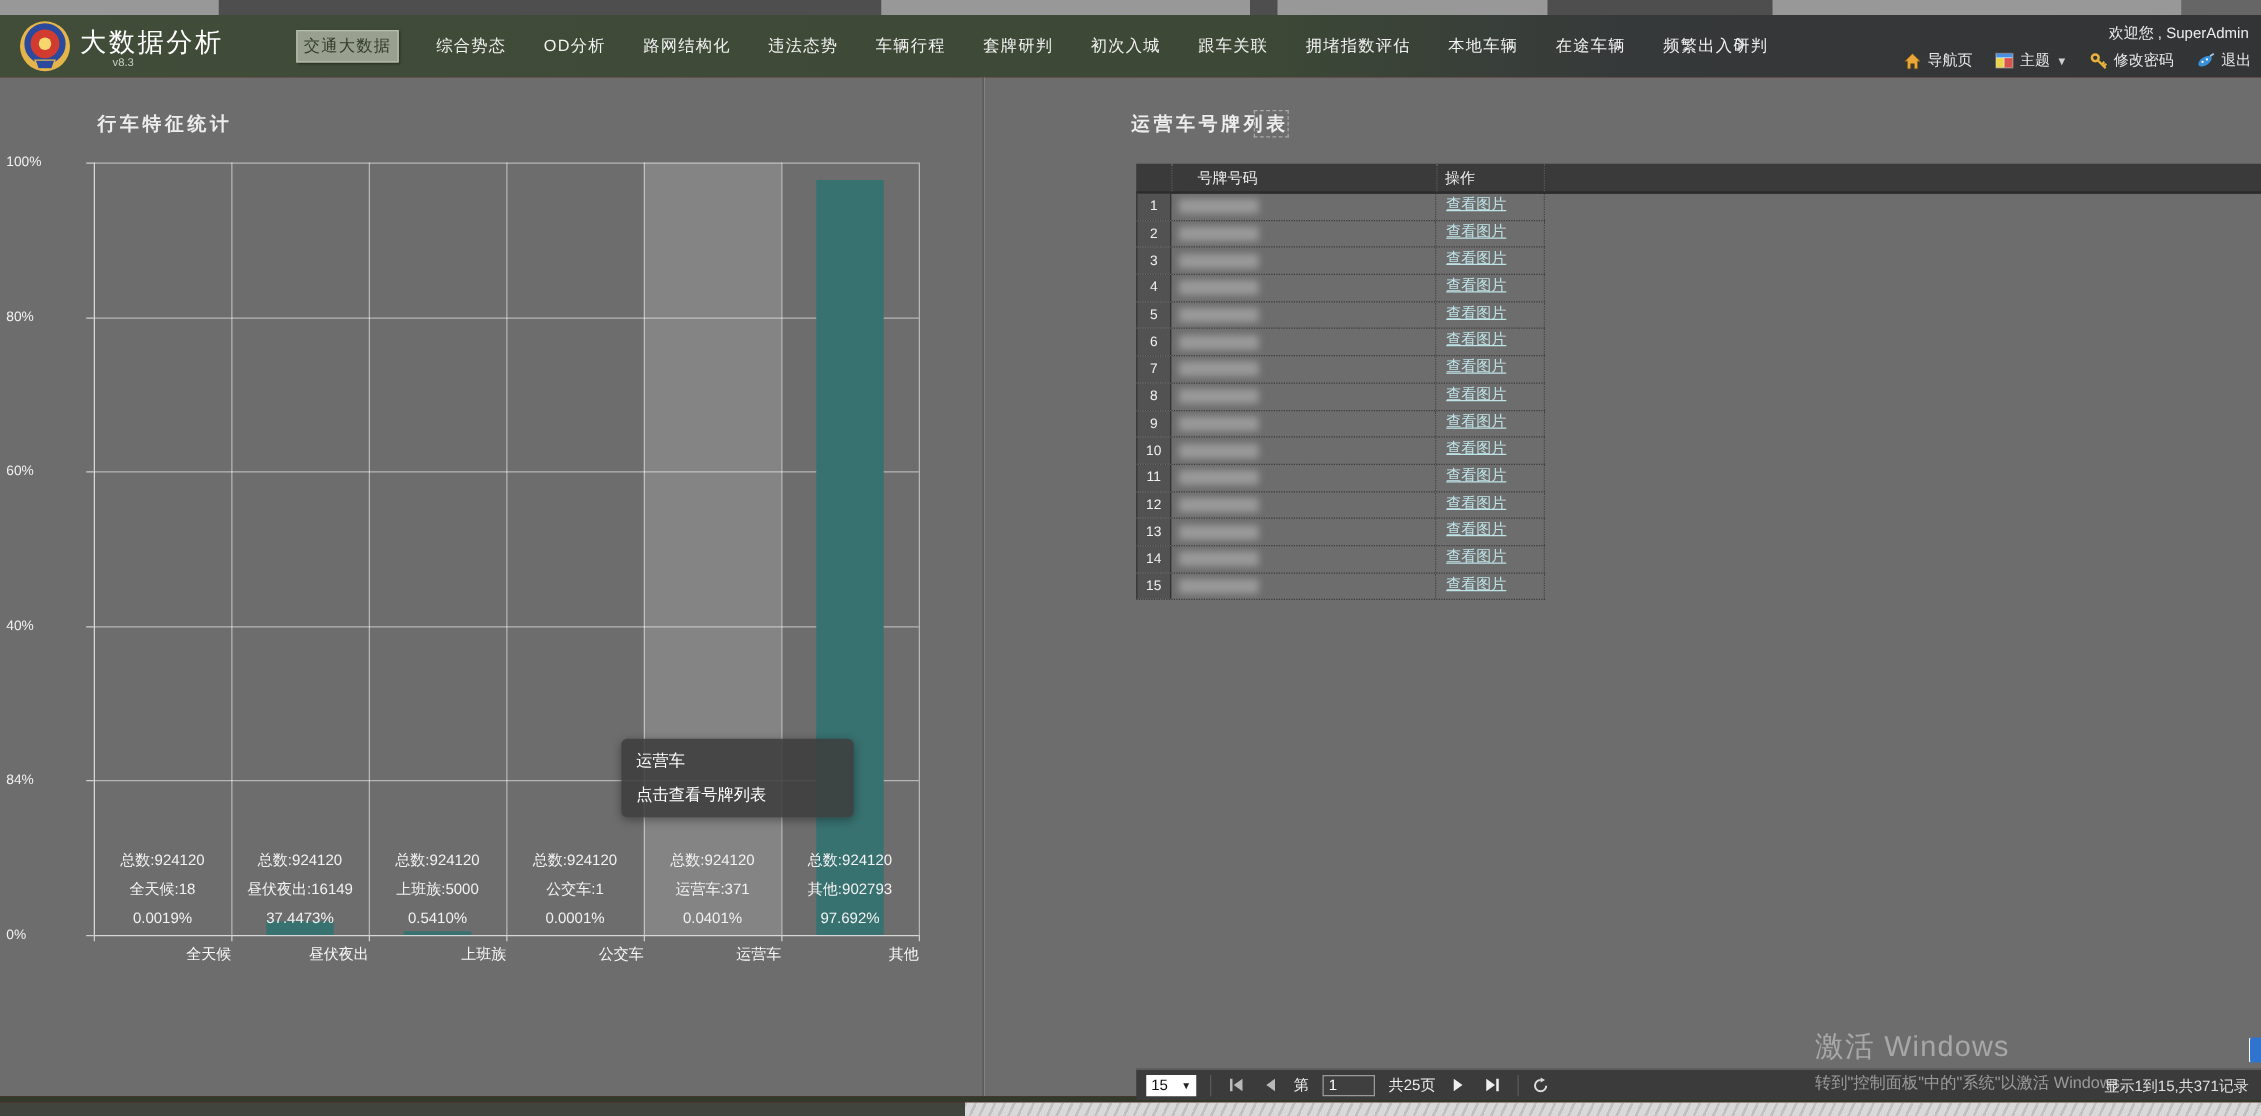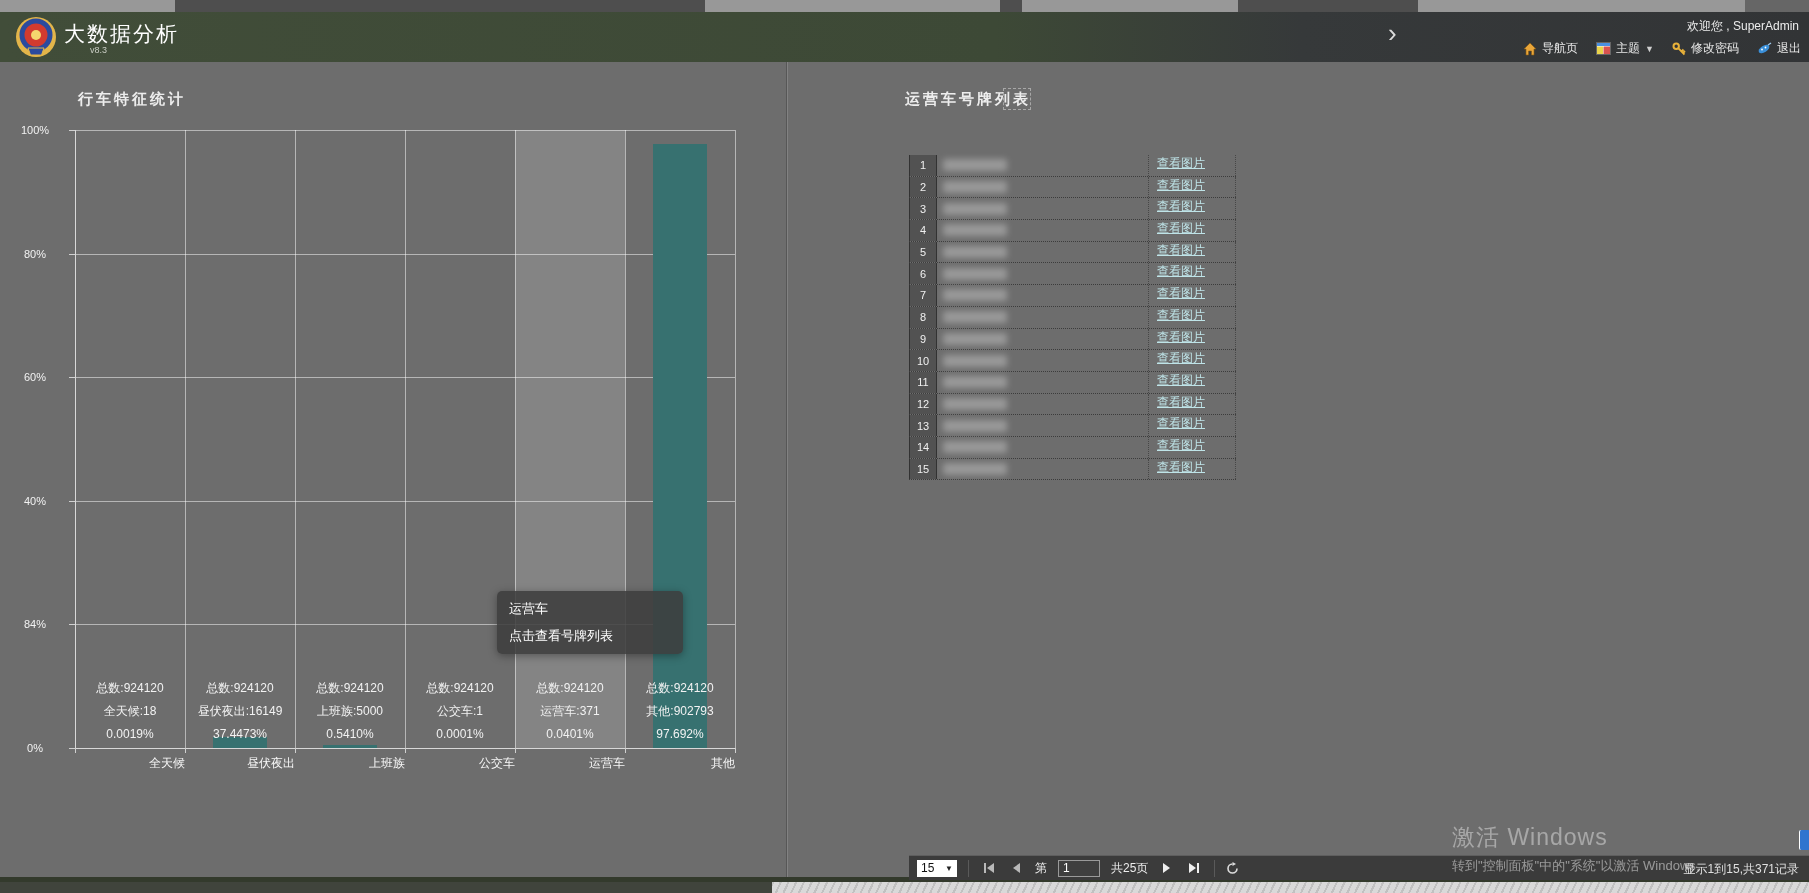--- a/index.html
+++ b/index.html
@@ -34,21 +34,21 @@
 
   
   .chart-title{position:absolute;left:78px;top:90px;font-size:15px;font-weight:bold;
     color:#ededed;letter-spacing:3px;}
   .plot{position:absolute;left:75px;top:130px;width:660px;height:618px;}
   .hgrid{position:absolute;left:0;width:660px;height:1px;background:rgba(255,255,255,.5);}
   .hgrid.axis{background:#d8d8d8;}
   .vgrid{position:absolute;top:0;height:618px;width:1px;background:rgba(255,255,255,.5);}
   .vgrid.axis{background:#d8d8d8;}
   .ytick{position:absolute;left:-6px;width:6px;height:1px;background:#d0d0d0;}
-  .ylab{position:absolute;left:-70px;width:60px;text-align:center;transform:translateY(-50%);
+  .ylab{position:absolute;left:-70px;width:60px;text-align:left;transform:translateY(-50%);
     font-size:11px;color:#f2f2f2;}
   .xtick{position:absolute;top:618px;height:5px;width:1px;background:#cfcfcf;}
   .col-highlight{position:absolute;top:0;height:618px;background:rgba(255,255,255,.16);z-index:1;}
   .bar{position:absolute;bottom:0;width:54px;background:#377170;z-index:2;}
   .col-labels{position:absolute;top:547px;text-align:center;z-index:3;}
   .col-labels div{font-size:12px;color:#f2f2f2;line-height:23px;white-space:nowrap;}
   .cat-label{position:absolute;top:625px;text-align:right;font-size:12px;color:#f7f7f7;z-index:3;}
 
   .tooltip{position:absolute;left:497px;top:591px;width:162px;z-index:10;
     background:rgba(62,62,62,.88);border-radius:5px;box-shadow:0 2px 8px rgba(0,0,0,.35);
@@ -126,20 +126,35 @@
       <svg width="42" height="42" viewBox="0 0 42 42">
         <circle cx="21" cy="21" r="20" fill="#e3b54a"></circle>
         <circle cx="21" cy="19" r="14" fill="#d23b2f"></circle>
         <circle cx="21" cy="19" r="14" fill="none" stroke="#2b4a9e" stroke-width="5"></circle>
         <circle cx="21" cy="19" r="5" fill="#f5d76e"></circle>
         <path d="M13 32 h16 l-2.5 7 h-11 z" fill="#2b4a9e" stroke="#e3b54a" stroke-width="1"></path>
       </svg>
     </div>
     <div class="app-title">大数据分析</div>
     <div class="app-version">v8.3</div>
+    <nav class="main-nav">
+        <div class="nav-item selected">交通大数据</div>
+        <div class="nav-item">综合势态</div>
+        <div class="nav-item">OD分析</div>
+        <div class="nav-item">路网结构化</div>
+        <div class="nav-item">违法态势</div>
+        <div class="nav-item">车辆行程</div>
+        <div class="nav-item">套牌研判</div>
+        <div class="nav-item">初次入城</div>
+        <div class="nav-item">跟车关联</div>
+        <div class="nav-item">拥堵指数评估</div>
+        <div class="nav-item">本地车辆</div>
+        <div class="nav-item">在途车辆</div>
+        <div class="nav-item">频繁出入研判</div>
+      </nav>
     <div class="nav-more">›</div>
     <div class="welcome">欢迎您 , SuperAdmin</div>
     <div class="quick-links">
         <div class="qlink">
           <span class="qicon">
             <svg width="14" height="14" viewBox="0 0 14 14">
               <path d="M7 1 L13 7 H11 V13 H8.5 V9 H5.5 V13 H3 V7 H1 Z" fill="#e9a63a" stroke="#8a5d12" stroke-width=".6"></path>
             </svg>
           </span>
           <span>导航页</span>
@@ -259,20 +274,25 @@
     </div>
 
   <div class="tooltip">
     <div class="tt1">运营车</div>
     <div class="tt2">点击查看号牌列表</div>
   </div>
 
   <div class="table-title">运营车号牌列表</div>
   <div class="title-focus"></div>
 
+  <div class="thead">
+    <div class="th th-idx"></div>
+    <div class="th th-plate">号牌号码</div>
+    <div class="th th-act">操作</div>
+  </div>
   <div class="tbody">
       <div class="trow">
         <div class="c-idx">1</div>
         <div class="c-plate">
           <div class="blur"></div>
         </div>
         <div class="c-act">
           <span class="view-link">查看图片</span>
         </div>
       </div>

